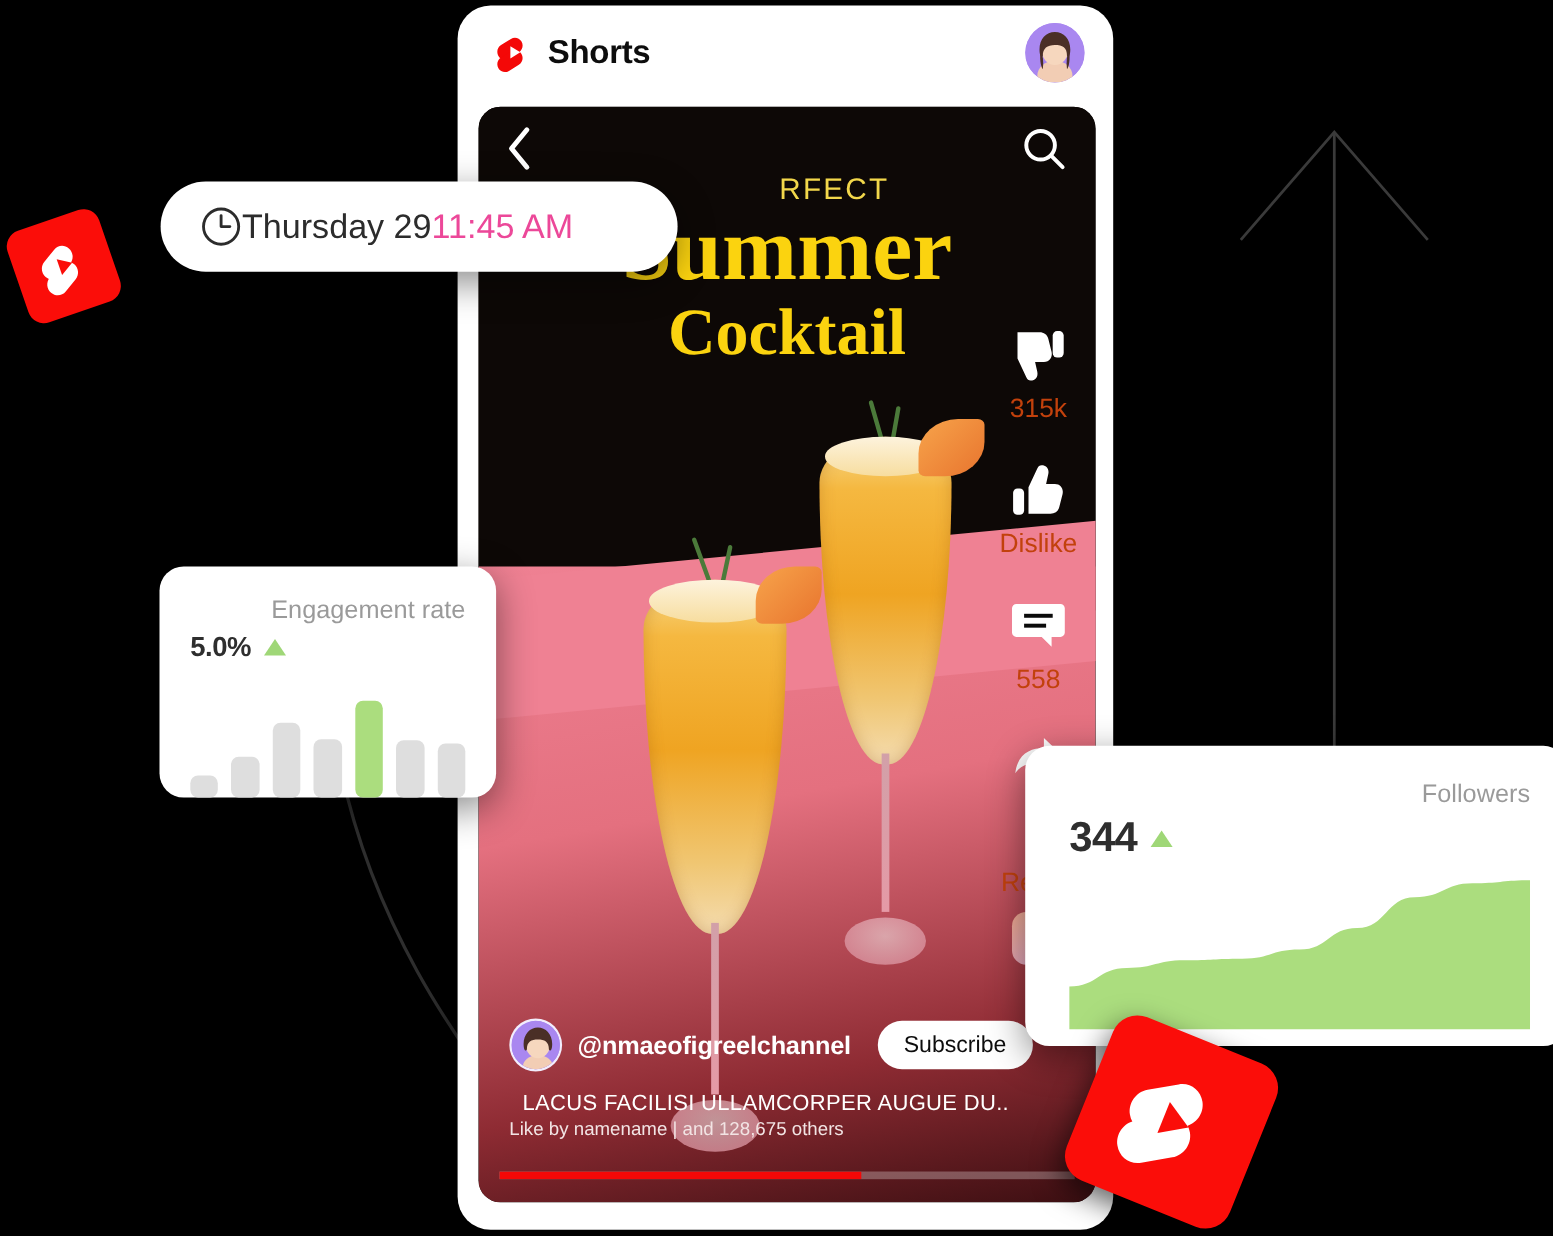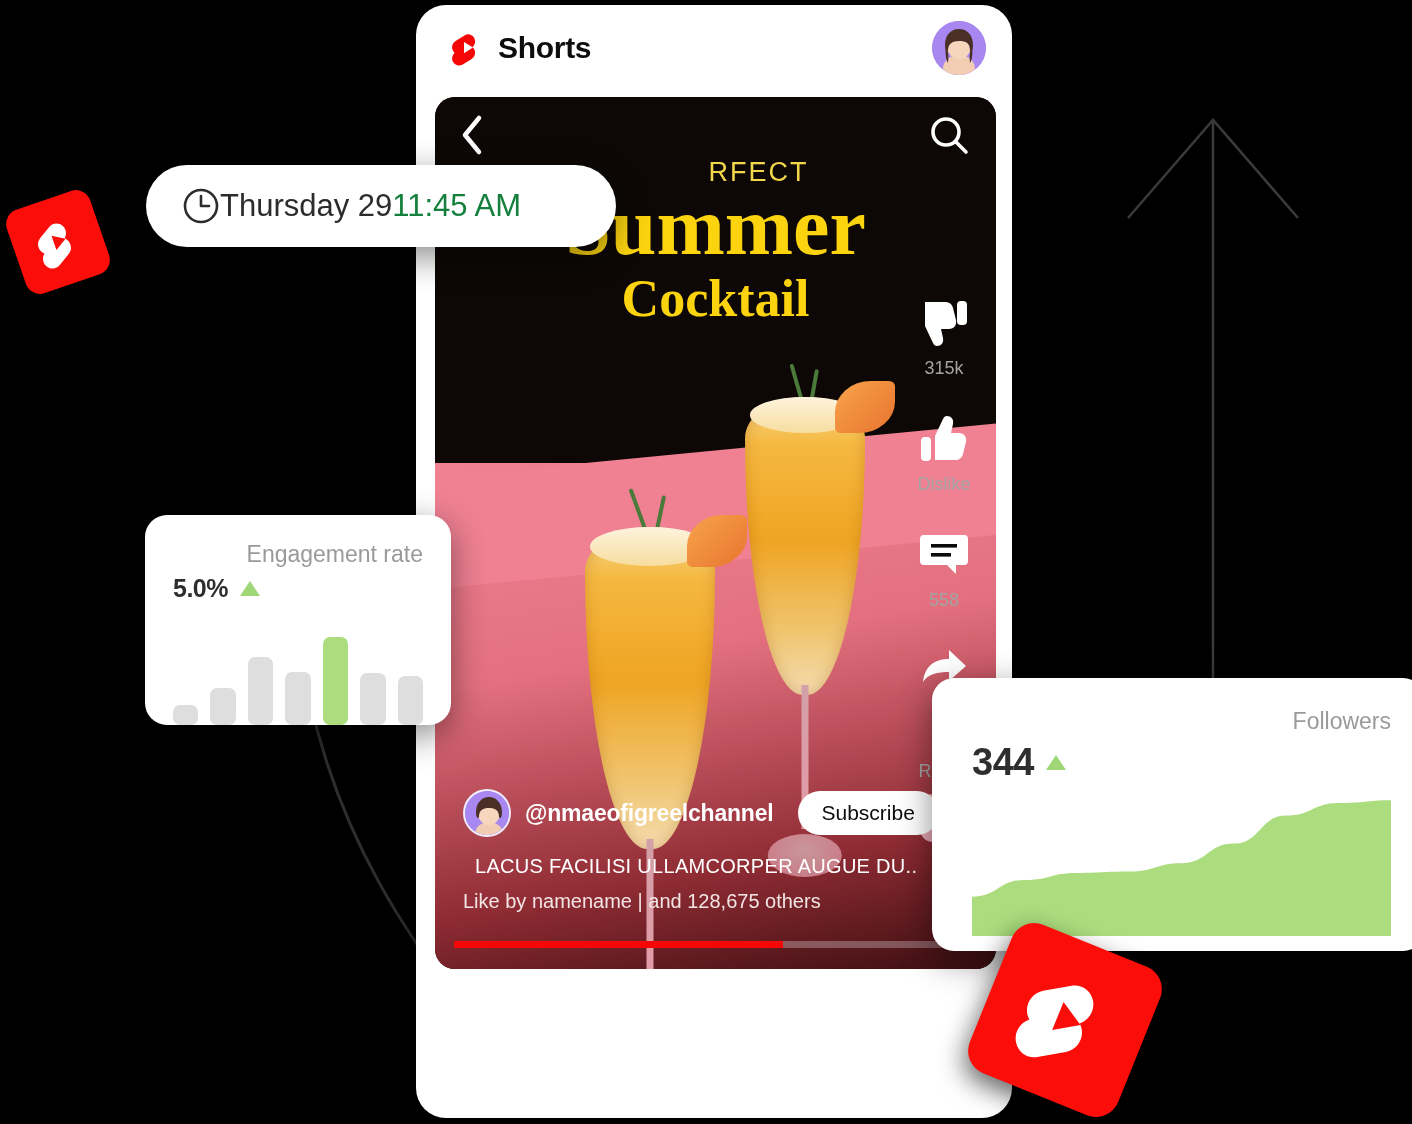--- a/index.html
+++ b/index.html
@@ -27,21 +27,21 @@
   .shorts-logo{ width:34px; height:36px; flex:none; }
   .shorts-title{ font-size:30px; font-weight:700; color:#0d0d0d; letter-spacing:-.3px; }
   .hdr-spacer{ flex:1; }
   .hdr-avatar{
     width:54px; height:54px; border-radius:50%; flex:none; overflow:hidden;
     background:#a987f0; position:relative;
   }
 
   
   .video{
-    position:absolute; left:19px; top:92px; width:561px; height:872px;
+    position:absolute; left:19px; top:92px; width:561px; height:996px;
     border-radius:20px; overflow:hidden; background:#0a0705;
   }
   .vid-bg{ position:absolute; inset:0; }
   .vid-dark{ position:absolute; left:0; top:0; right:0; height:46%; background:#0d0806; }
   .vid-pink{
     position:absolute; left:0; bottom:0; right:0; height:58%;
     background:linear-gradient(170deg,#ef8193 0%,#e4707f 38%,#8e2b33 76%,#3d0f12 100%);
   }
   .vid-pink::before{
     content:""; position:absolute; left:-10%; top:-3%; width:130%; height:22%;
@@ -81,36 +81,36 @@
   
   .poster{ position:absolute; left:0; right:0; top:60px; text-align:center; z-index:3; }
   .poster-kicker{
     font-size:27px; letter-spacing:2px; color:#f2d74b; font-weight:500;
     padding-left:86px;
   }
   .poster-main{
     font-family:"Liberation Serif", serif; color:#fbd30f; font-weight:700; line-height:.95;
   }
   .poster-l1{ font-size:82px; display:block; }
-  .poster-l2{ font-size:52px; display:block; margin-top:8px; }
+  .poster-l2{ font-size:60px; display:block; margin-top:8px; }
 
   
   .vid-topbar{
     position:absolute; left:0; top:0; right:0; height:76px; z-index:6;
     display:flex; align-items:center; justify-content:space-between; padding:0 26px 0 24px;
   }
 
   
   .rail{
     position:absolute; right:4px; top:200px; width:96px; z-index:7;
     display:flex; flex-direction:column; align-items:center; gap:0;
   }
   .rail-item{ display:flex; flex-direction:column; align-items:center; margin-bottom:34px; }
   .rail-ico{ width:52px; height:52px; display:flex; align-items:center; justify-content:center; }
-  .rail-lbl{ color:#a3a3a3; font-size:18px; margin-top:9px; font-weight:400; }
+  .rail-lbl{ color:#c2410c; font-size:24px; margin-top:9px; font-weight:400; }
   .remix-thumb{
     width:48px; height:48px; border-radius:13px;
     background:linear-gradient(135deg,#f0a98e,#d9a6d8);
     position:relative;
   }
   .remix-thumb::after{
     content:"♫"; position:absolute; right:-12px; bottom:-8px; font-size:24px; color:#fff;
   }
 
   
@@ -123,38 +123,38 @@
   .cap-handle{ color:#fff; font-size:23px; font-weight:700; letter-spacing:-.2px; }
   .cap-sub{
     background:#fff; color:#0d0d0d; font-size:21px; font-weight:500;
     padding:10px 24px; border-radius:22px; margin-left:10px; white-space:nowrap;
   }
   .cap-title{
     color:#fff; font-size:20px; font-weight:500; margin-top:18px;
     display:flex; align-items:center; gap:12px; letter-spacing:.3px;
     overflow:hidden; white-space:nowrap;
   }
-  .cap-likes{ color:#f2e4e4; font-size:20px; margin-top:12px; }
+  .cap-likes{ color:#f2e4e4; font-size:17px; margin-top:2px; }
   .progress{
     position:absolute; left:19px; right:19px; bottom:21px; height:7px;
     background:rgba(255,255,255,.28); z-index:8; overflow:hidden;
   }
   .progress-fill{ height:100%; width:63%; background:#f40807; }
 
   
   .card{
     position:absolute; background:#fff; border-radius:22px; z-index:12;
     box-shadow:0 10px 34px rgba(0,0,0,.45);
   }
   .pill-time{
     left:146px; top:165px; width:470px; height:82px; border-radius:41px;
     display:flex; align-items:center; padding:0 36px;
   }
   .pill-day{ font-size:31px; color:#2c2c2c; font-weight:400; }
-  .pill-clock{ font-size:31px; color:#15803d; font-weight:400; }
+  .pill-clock{ font-size:31px; color:#ec4899; font-weight:400; }
 
   .card-engage{ left:145px; top:515px; width:306px; height:210px; padding:26px 28px 0 28px; }
   .card-follow{ left:932px; top:678px; width:493px; height:273px; padding:30px 34px 0 40px; }
   .card-label{ font-size:23px; color:#9a9a9a; font-weight:400;text-align:right; }
   .card-value-row{ display:flex; align-items:center; gap:12px; margin-top:6px; }
   .card-value{ font-size:25px; color:#2e2e2e; font-weight:700; letter-spacing:-.5px; }
   .card-value.big{ font-size:38px; }
   .tri-up{
     width:0;height:0;border-left:10px solid transparent;border-right:10px solid transparent;
     border-bottom:15px solid #9fd777;

